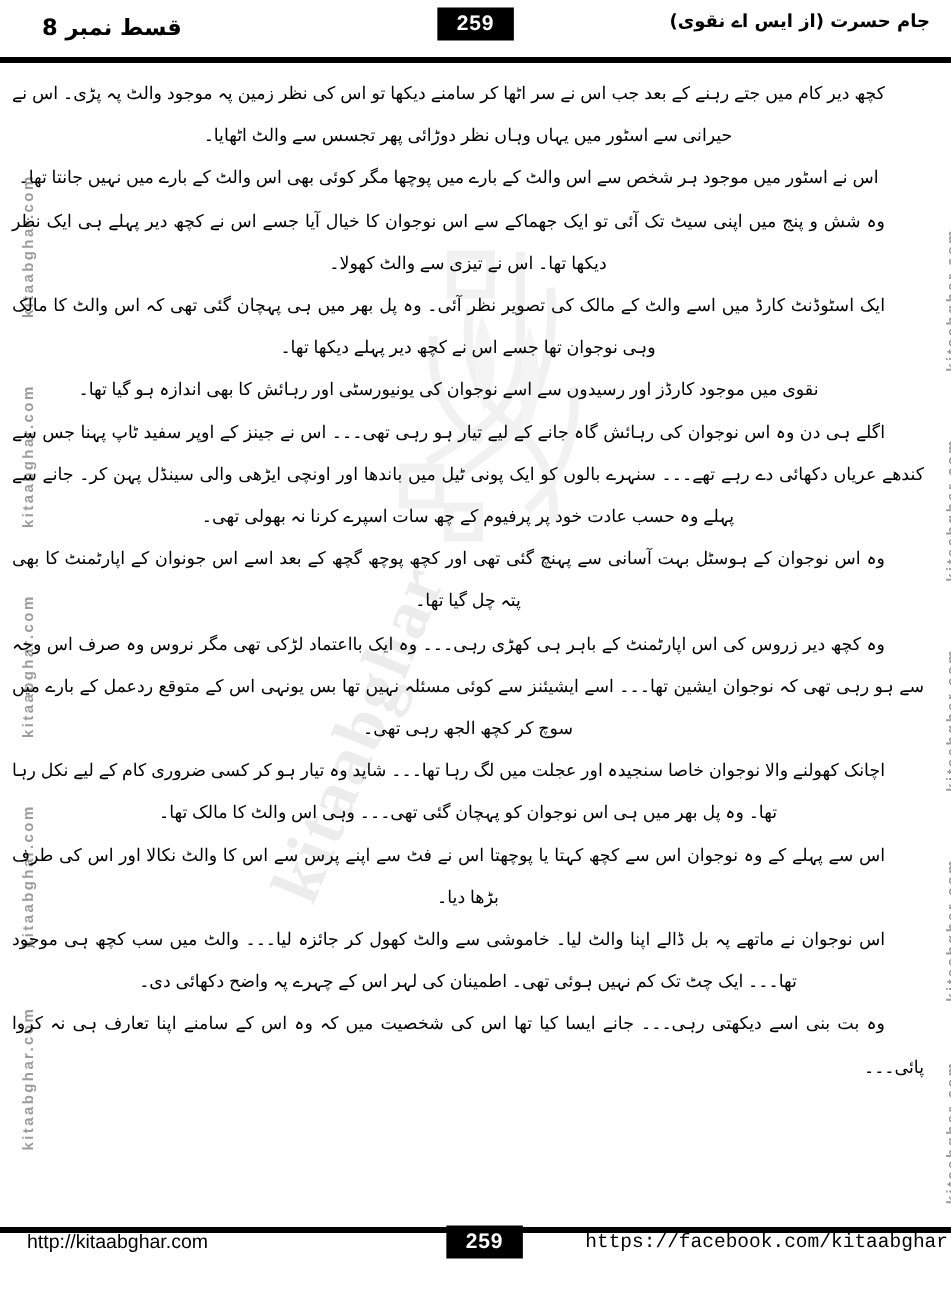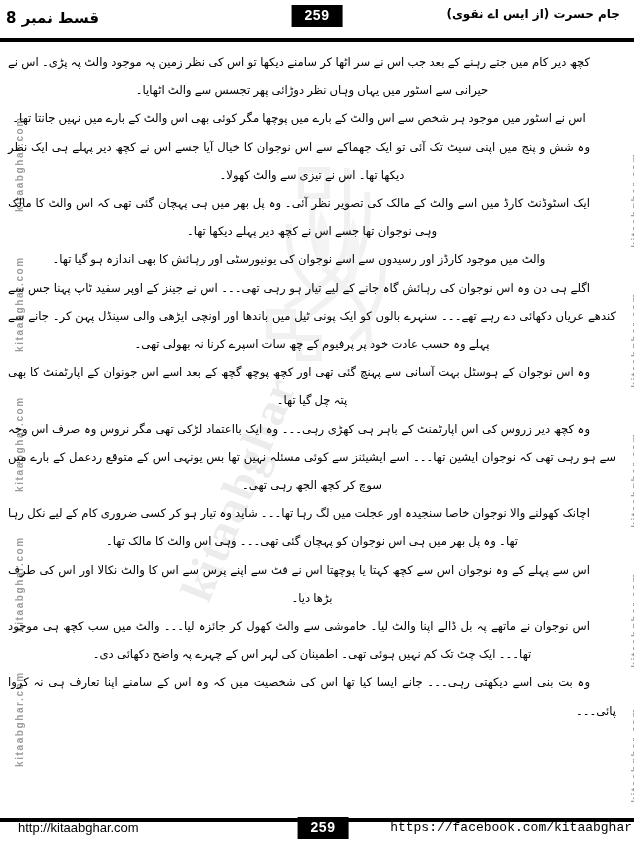--- a/index.html
+++ b/index.html
@@ -31,21 +31,21 @@
   }
   .header-inner {
     position: relative;
     width: 100%;
     height: 38px;
     display: flex;
     align-items: center;
   }
   .header-episode {
     position: absolute;
-    left: 6px;
+    left: 28px;
     top: 9px;
     font-size: 15px;
     font-weight: bold;
     color: #000000;
     direction: rtl;
     letter-spacing: -0.3px;
     font-family: "DejaVu Sans", sans-serif;
     white-space: nowrap;
   }
   .header-title {
@@ -255,21 +255,21 @@
         <path d="M98 56 q14 38 -2 70 q-10-34 2-70z"></path>
       </g>
     </svg>
   </div>
 
   <div class="body-text">
     <p class="para">کچھ دیر کام میں جتے رہنے کے بعد جب اس نے سر اٹھا کر سامنے دیکھا تو اس کی نظر زمین پہ موجود والٹ پہ پڑی۔ اس نے حیرانی سے اسٹور میں یہاں وہاں نظر دوڑائی پھر تجسس سے والٹ اٹھایا۔</p>
     <p class="para">اس نے اسٹور میں موجود ہر شخص سے اس والٹ کے بارے میں پوچھا مگر کوئی بھی اس والٹ کے بارے میں نہیں جانتا تھا۔</p>
     <p class="para">وہ شش و پنج میں اپنی سیٹ تک آئی تو ایک جھماکے سے اس نوجوان کا خیال آیا جسے اس نے کچھ دیر پہلے ہی ایک نظر دیکھا تھا۔ اس نے تیزی سے والٹ کھولا۔</p>
     <p class="para">ایک اسٹوڈنٹ کارڈ میں اسے والٹ کے مالک کی تصویر نظر آئی۔ وہ پل بھر میں ہی پہچان گئی تھی کہ اس والٹ کا مالک وہی نوجوان تھا جسے اس نے کچھ دیر پہلے دیکھا تھا۔</p>
-    <p class="para">والٹ میں موجود کارڈز اور رسیدوں سے اسے نوجوان کی یونیورسٹی اور رہائش کا بھی اندازہ ہو گیا تھا۔</p>
+    <p class="para">نقوی میں موجود کارڈز اور رسیدوں سے اسے نوجوان کی یونیورسٹی اور رہائش کا بھی اندازہ ہو گیا تھا۔</p>
     <p class="para">اگلے ہی دن وہ اس نوجوان کی رہائش گاہ جانے کے لیے تیار ہو رہی تھی۔۔۔ اس نے جینز کے اوپر سفید ٹاپ پہنا جس سے کندھے عریاں دکھائی دے رہے تھے۔۔۔ سنہرے بالوں کو ایک پونی ٹیل میں باندھا اور اونچی ایڑھی والی سینڈل پہن کر۔ جانے سے پہلے وہ حسب عادت خود پر پرفیوم کے چھ سات اسپرے کرنا نہ بھولی تھی۔</p>
     <p class="para">وہ اس نوجوان کے ہوسٹل بہت آسانی سے پہنچ گئی تھی اور کچھ پوچھ گچھ کے بعد اسے اس جونوان کے اپارٹمنٹ کا بھی پتہ چل گیا تھا۔</p>
     <p class="para">وہ کچھ دیر زروس کی اس اپارٹمنٹ کے باہر ہی کھڑی رہی۔۔۔ وہ ایک بااعتماد لڑکی تھی مگر نروس وہ صرف اس وجہ سے ہو رہی تھی کہ نوجوان ایشین تھا۔۔۔ اسے ایشیئنز سے کوئی مسئلہ نہیں تھا بس یونہی اس کے متوقع ردعمل کے بارے میں سوچ کر کچھ الجھ رہی تھی۔</p>
     <p class="para">اچانک کھولنے والا نوجوان خاصا سنجیدہ اور عجلت میں لگ رہا تھا۔۔۔ شاید وہ تیار ہو کر کسی ضروری کام کے لیے نکل رہا تھا۔ وہ پل بھر میں ہی اس نوجوان کو پہچان گئی تھی۔۔۔ وہی اس والٹ کا مالک تھا۔</p>
     <p class="para">اس سے پہلے کے وہ نوجوان اس سے کچھ کہتا یا پوچھتا اس نے فٹ سے اپنے پرس سے اس کا والٹ نکالا اور اس کی طرف بڑھا دیا۔</p>
     <p class="para">اس نوجوان نے ماتھے پہ بل ڈالے اپنا والٹ لیا۔ خاموشی سے والٹ کھول کر جائزہ لیا۔۔۔ والٹ میں سب کچھ ہی موجود تھا۔۔۔ ایک چٹ تک کم نہیں ہوئی تھی۔ اطمینان کی لہر اس کے چہرے پہ واضح دکھائی دی۔</p>
     <p class="para last-left">وہ بت بنی اسے دیکھتی رہی۔۔۔ جانے ایسا کیا تھا اس کی شخصیت میں کہ وہ اس کے سامنے اپنا تعارف ہی نہ کروا پائی۔۔۔</p>
   </div>
 
   <div class="rule-bottom"></div>

